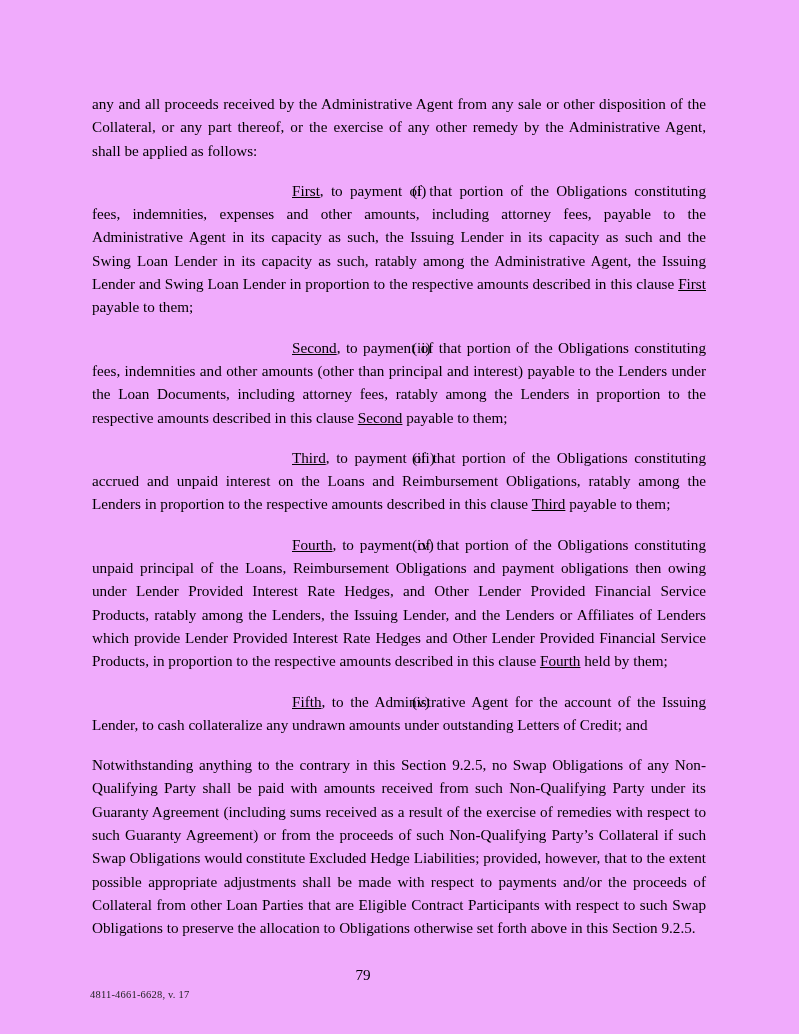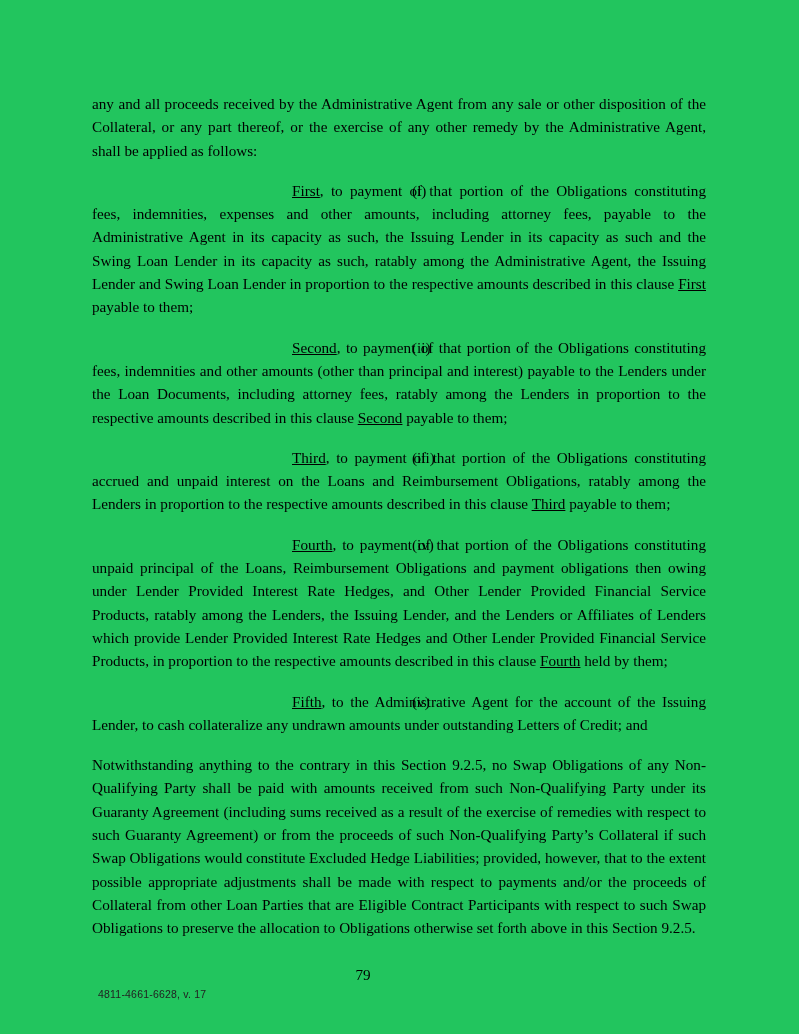--- a/index.html
+++ b/index.html
@@ -15,21 +15,21 @@
     color: #000000;
     -webkit-font-smoothing: antialiased;
   }
 
   .page {
     position: absolute;
     left: 0;
     top: 0;
     width: 799px;
     height: 1034px;
-    background: #22c55e;
+    background: #f0abfc;
     overflow: hidden;
   }
 
   .content {
     position: absolute;
     left: 92px;
     top: 92px;
     width: 614px;
   }
 
@@ -69,23 +69,23 @@
     top: 966px;
     width: 726px;
     text-align: center;
     font-size: 15.2px;
     line-height: 18px;
     font-family: "Liberation Serif", "DejaVu Serif", serif;
   }
 
   .doc-id {
     position: absolute;
-    left: 98px;
+    left: 90px;
     top: 988px;
-    font-family: Liberation Sans, sans-serif;
+    font-family: Liberation Serif, serif;
     font-size: 10.5px;
     line-height: 13px;
     color: #222222;
     letter-spacing: 0.2px;
   }
 </style>
 </head>
 <body>
 
 <div class="page">

